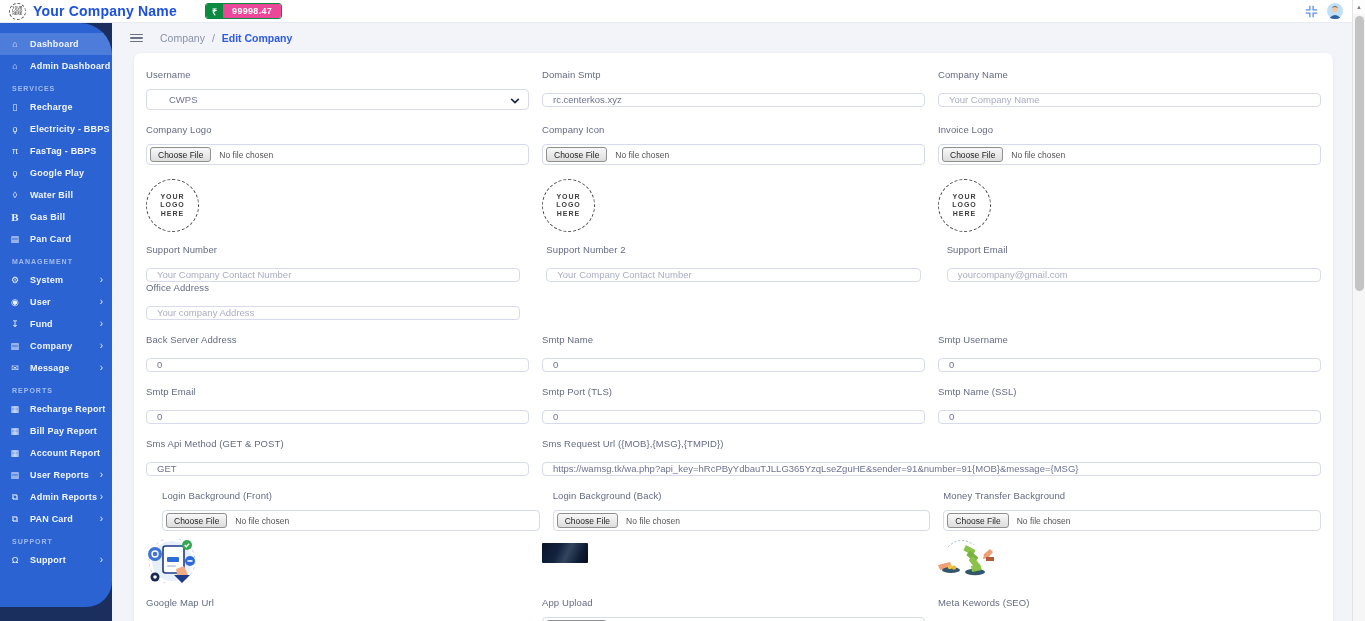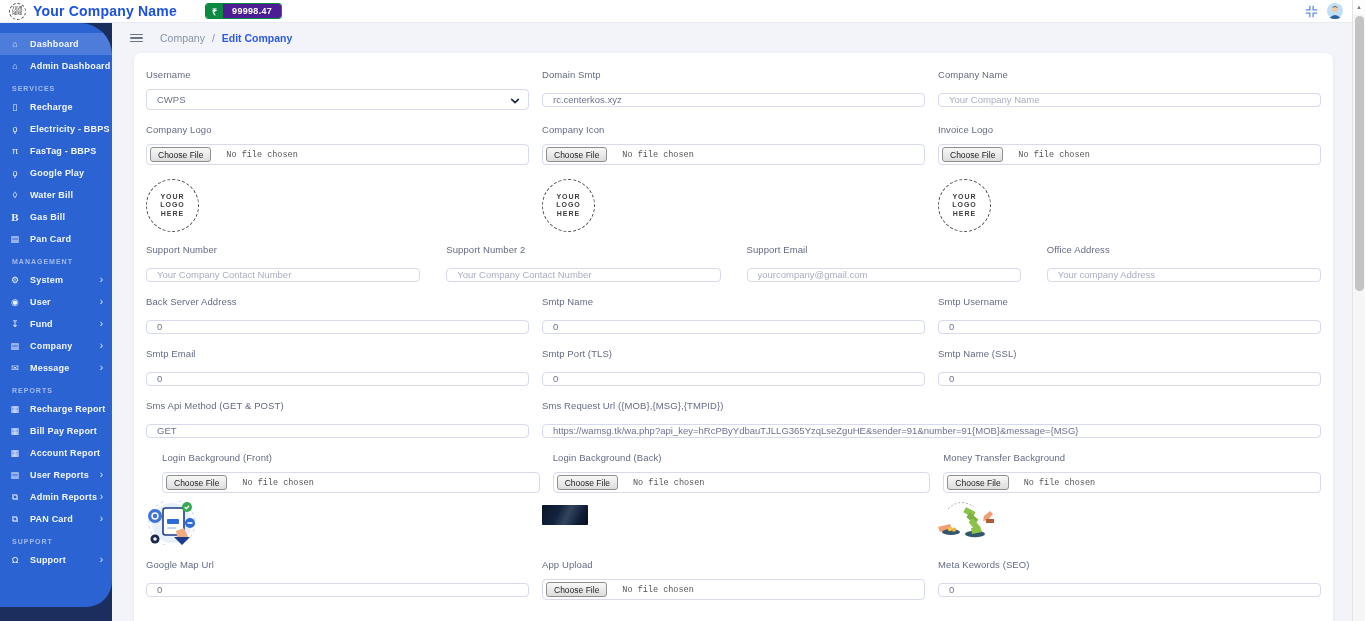--- a/index.html
+++ b/index.html
@@ -6,21 +6,21 @@
   html,body { width:1365px; height:621px; overflow:hidden; font-family:"Liberation Sans", sans-serif; background:#eef1f7; }
 
   
   .header { position:absolute; top:0; left:0; right:0; height:23px; background:#ffffff; border-bottom:1px solid #e9ebf3; display:flex; align-items:center; z-index:30; }
   .brand { display:flex; align-items:center; gap:7px; padding-left:9px; }
   .logo-mini { width:17px; height:17px; border:1px dashed #555; border-radius:50%; display:flex; flex-direction:column; align-items:center; justify-content:center; line-height:1; }
   .logo-mini span { font-size:3px; letter-spacing:.4px; color:#444; font-weight:700; }
   .brand-name { font-size:14px; font-weight:800; color:#1c50df; letter-spacing:.2px; }
   .badge { margin-left:28px; display:flex; align-items:stretch; height:16px; border-radius:3px; overflow:hidden; border:1px solid #0a8a40; font-weight:700; }
   .badge .cur { background:#0b8a40; color:#fff; font-size:9px; display:flex; align-items:center; padding:0 6px; }
-  .badge .amt { background:#4c1d95; color:#fff; font-size:9px; display:flex; align-items:center; padding:6px 9px; letter-spacing:.3px; }
+  .badge .amt { background:#ec4899; color:#fff; font-size:9px; display:flex; align-items:center; padding:6px 9px; letter-spacing:.3px; }
   .header-right { margin-left:auto; display:flex; align-items:center; gap:9px; padding-right:22px; }
 
   
   .sidebar-wrap { position:absolute; top:23px; left:0; bottom:0; width:112px; background:#1b2f5e; z-index:20; }
   .sidebar { position:absolute; top:0; left:0; right:0; height:calc(100% - 14px); background:#2b63d3; border-top-right-radius:32px; border-bottom-right-radius:26px; padding-top:10px; overflow:hidden; }
   .side-section-label { font-size:7px; font-weight:700; letter-spacing:1px; color:rgba(255,255,255,.55); padding:8px 0 4px 12px; text-transform:uppercase; }
   .side-item { position:relative; height:22px; display:flex; align-items:center; color:#f2f6ff; cursor:pointer; }
   .side-item.active { background:rgba(255,255,255,.16); }
   .side-item .ic { width:30px; text-align:center; font-size:9px; line-height:1; color:#eaf0ff; }
   .side-item .ic.serif { font-family:"Liberation Serif", serif; font-weight:700; font-size:11px; }
@@ -33,33 +33,33 @@
   .burger { width:13px; display:flex; flex-direction:column; gap:2px; cursor:pointer; }
   .burger i { height:1.6px; background:#6b7487; border-radius:1px; display:block; }
   .crumbs { font-size:10.5px; }
   .crumb-parent { color:#8b92a9; }
   .crumb-sep { color:#8b92a9; margin:0 4px; }
   .crumb-current { color:#2d5be3; font-weight:700; }
 
   .card { background:#fff; border-radius:7px; box-shadow:0 1px 4px rgba(21,34,70,.06); margin:2px 19px 0 22px; padding:16px 12px 14px 12px; min-height:590px; }
 
   .grid3 { display:grid; grid-template-columns:repeat(3,1fr); column-gap:13px; margin-bottom:14px; }
-  .grid4 { display:grid; grid-template-columns:repeat(4,1fr); column-gap:26px; margin-bottom:14px; }
+  .grid4 { display:grid; grid-template-columns:repeat(3,1fr); column-gap:26px; margin-bottom:14px; }
   .span2 { grid-column:span 2; }
 
   .f-label { font-size:9.5px; color:#646b82; margin-bottom:9px; letter-spacing:.1px; }
   .inp { width:100%; height:14px; border:1px solid #d6daec; border-radius:4px; background:#fff; font-family:"Liberation Sans",sans-serif; font-size:9.5px; color:#6d7390; padding:0 10px; outline:none; }
   .inp::placeholder { color:#a9aec2; }
 
-  .select { position:relative; width:100%; height:21px; border:1px solid #d6daec; border-radius:4px; background:#fff; display:flex; align-items:center; padding:0 10px; font-size:9.5px; color:#6d7390; cursor:pointer; }
+  .select { position:relative; width:100%; height:21px; border:1px solid #d6daec; border-radius:4px; background:#fff; display:flex; align-items:center; padding:0 22px; font-size:9.5px; color:#6d7390; cursor:pointer; }
   .select svg { position:absolute; right:8px; top:6px; }
 
-  .filectl { width:100%; height:21px; border:1px solid #d6daec; border-radius:4px; background:#fff; display:flex; align-items:center; padding:0 3px; gap:15px; cursor:pointer; }
+  .filectl { width:100%; height:21px; border:1px solid #d6daec; border-radius:4px; background:#fff; display:flex; align-items:center; padding:0 3px; gap:8px; cursor:pointer; }
   .filebtn { border:1px solid #8f8f8f; border-radius:3px; background:linear-gradient(#f8f8f8,#dddddd); font-size:8.5px; color:#222; padding:1.5px 7px; white-space:nowrap; }
-  .filestatus { font-size:8.5px; color:#555;font-family:Liberation Mono, monospace; }
+  .filestatus { font-size:8.5px; color:#555; }
 
   .logo-ph { width:53px; height:53px; border:1.5px dashed #4a4a4a; border-radius:50%; display:flex; flex-direction:column; align-items:center; justify-content:center; line-height:1.2; }
   .logo-ph span { font-size:7px; letter-spacing:1px; color:#3e3e3e; font-weight:600; }
 
   .preview-row { align-items:flex-start; margin-bottom:10px; }
   .prev-back { width:46px; height:20px; border-radius:1px; background:linear-gradient(115deg,#0a1428 0%,#13233f 35%,#33455e 55%,#101d36 80%,#060d1d 100%); margin-top:4px; }
 
   
   .scrollbar { position:absolute; top:0; right:0; bottom:0; width:13px; background:#f6f6f6; border-left:1px solid #e3e3e3; z-index:40; }
   .sb-up { height:14px; display:flex; align-items:center; justify-content:center; font-size:6px; color:#7a7a7a; background:#fdfdfd; cursor:pointer; }

